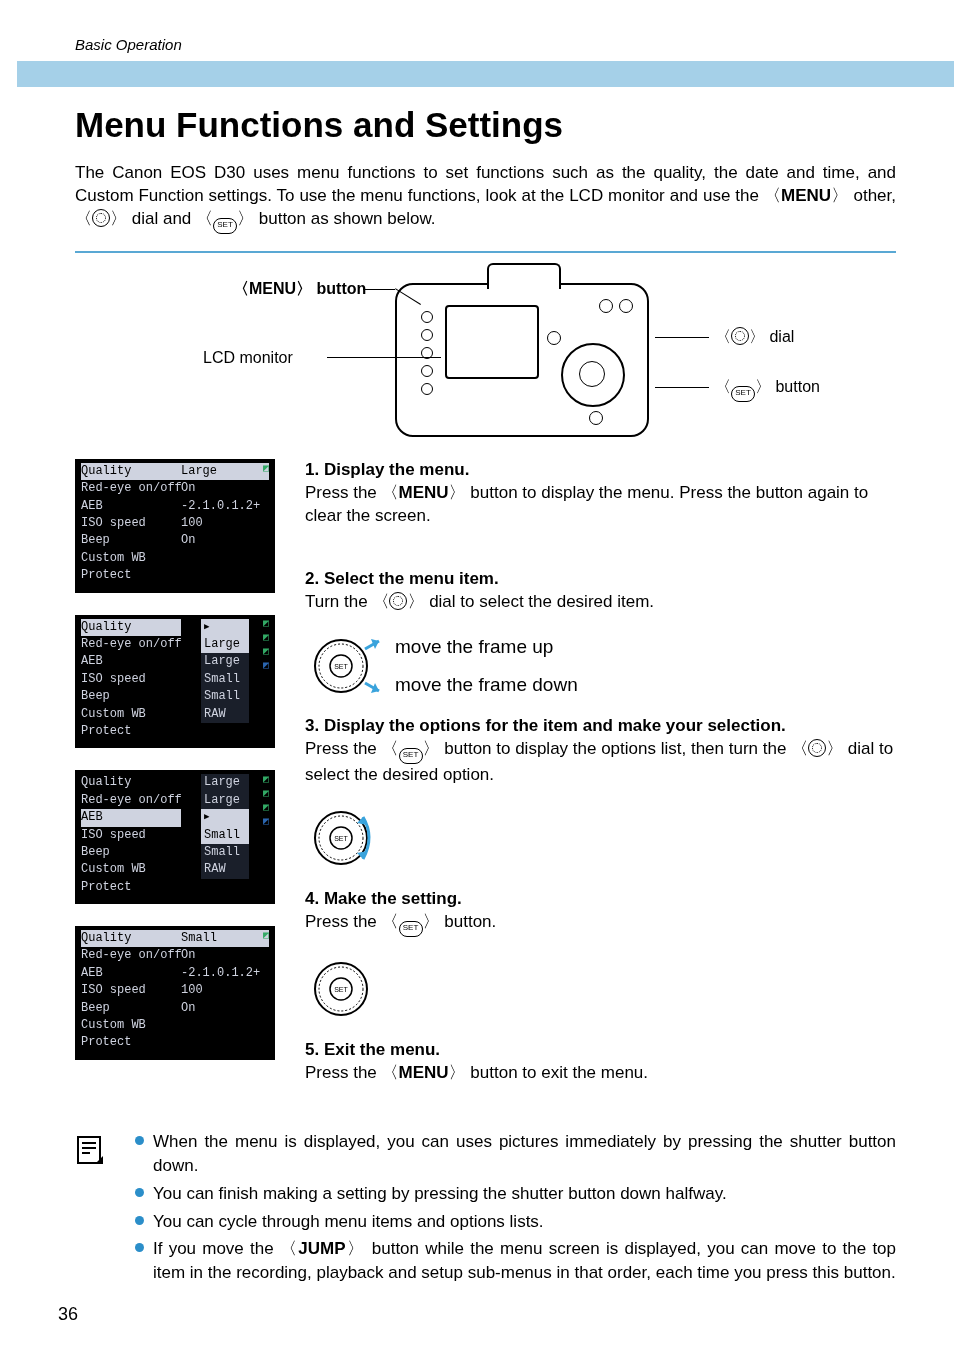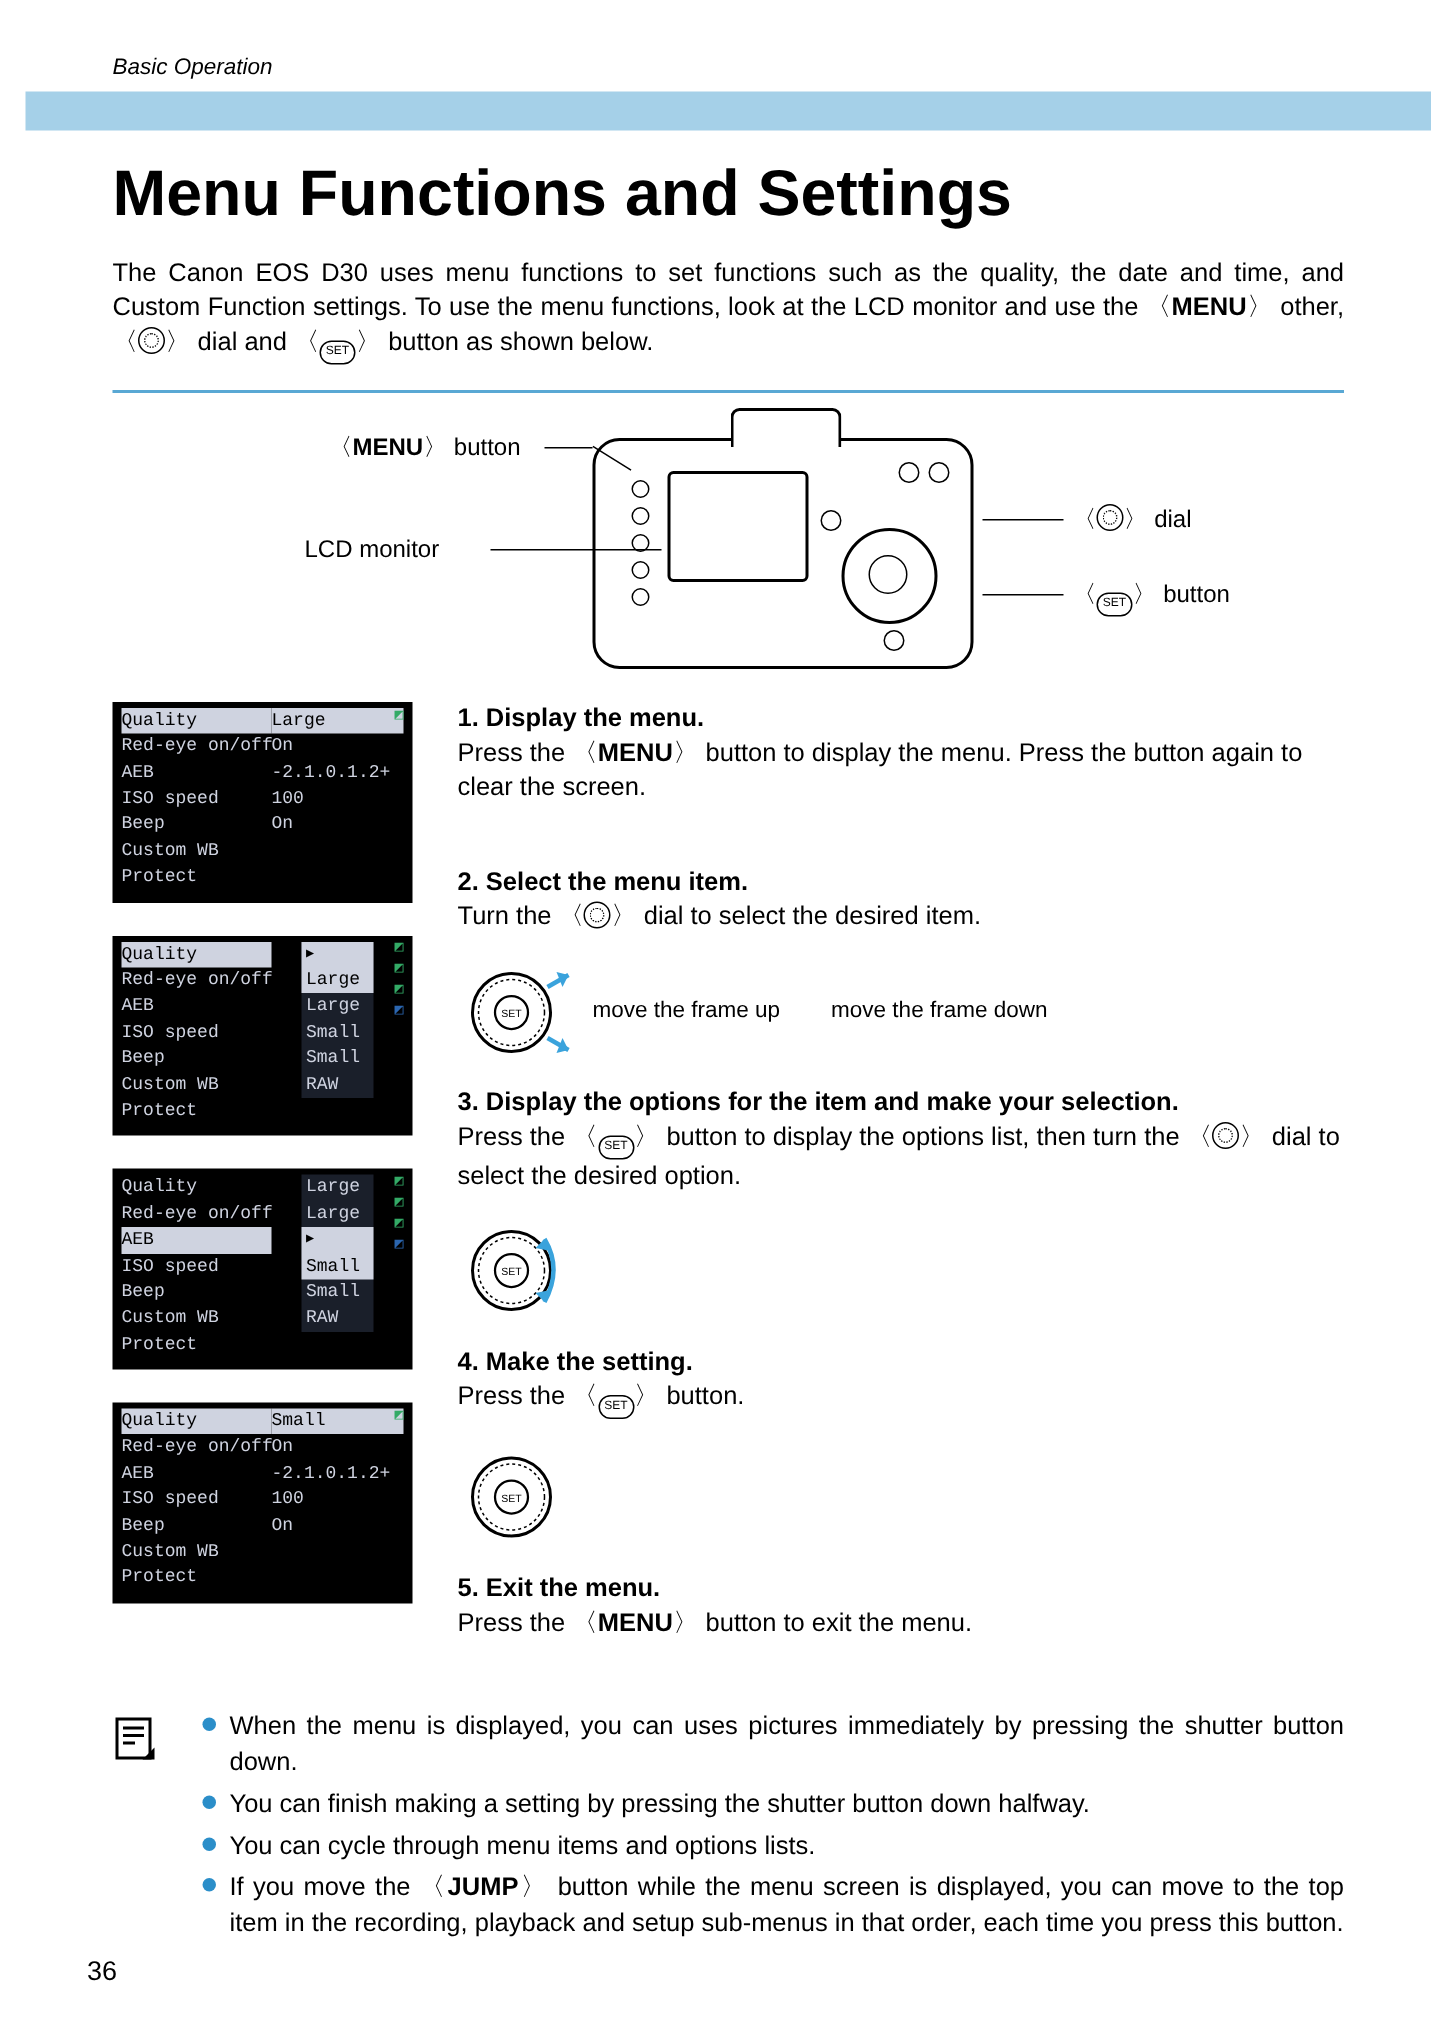--- a/index.html
+++ b/index.html
@@ -21,21 +21,21 @@
     font-style: italic;
     font-size: 15px;
     margin-bottom: 8px;
   }
   .blue-bar {
     background: #a5d0e8;
     height: 26px;
     margin: 0 -58px 18px -58px;
   }
   h1.title {
-    font-size: 43px;
+    font-size: 35px;
     font-weight: bold;
     margin: 18px 0 6px 0;
   }
   .intro {
     font-size: 17px;
     line-height: 1.35;
     text-align: justify;
   }
   .hr-blue {
     border: none;
@@ -148,21 +148,21 @@
     font-size: 12px;
     line-height: 1.45;
   }
   .screen .opt-col div { padding: 0 3px; }
   .screen .opt-col .sel { background: #cfd3e0; color: #000; }
   .screen .opt-col .sel::before { content: "▶"; font-size: 9px; margin-right: 2px; display:inline-block; transform: translateY(-1px); }
 
   .step-h { font-weight: bold; }
   .dial-svg { width: 80px; height: 70px; }
   .dial-move { display: flex; align-items: center; gap: 10px; margin: 6px 0 14px 0; }
-  .dial-move .texts { font-size: 15px; display: flex; flex-direction: row; gap: 34px; }
+  .dial-move .texts { font-size: 19px; display: flex; flex-direction: column; gap: 12px; }
 
   .notes-box {
     display: flex;
     gap: 26px;
     margin-top: 28px;
   }
   .notes-box .icon { width: 40px; padding-top: 4px; }
   .notes-box ul { list-style: none; padding: 0; margin: 0; }
   .notes-box li { position: relative; padding-left: 18px; font-size: 17px; line-height: 1.4; margin-bottom: 4px; text-align: justify; }
   .notes-box li::before {
@@ -224,21 +224,21 @@
     <span> other, </span>
     <span class="bracketed"><span class="dial-icon"></span></span>
     <span> dial and </span>
     <span class="bracketed"><span class="set-icon"></span></span>
     <span> button as shown below.</span>
   </p>
 
   <hr class="hr-blue">
 
   <div class="camera-figure">
-    <div class="lbl" style="left:144px; top:20px;">
+    <div class="lbl" style="left:158px; top:20px;font-weight:bold;">
       <span class="bracketed"><strong>MENU</strong></span><span> button</span>
     </div>
     <div class="lbl" style="left:128px; top:90px;">LCD monitor</div>
 
     <div class="camera-box">
       <div class="lcd"></div>
       <div class="btn-col">
         <div class="d"></div>
           <div class="d"></div>
           <div class="d"></div>

